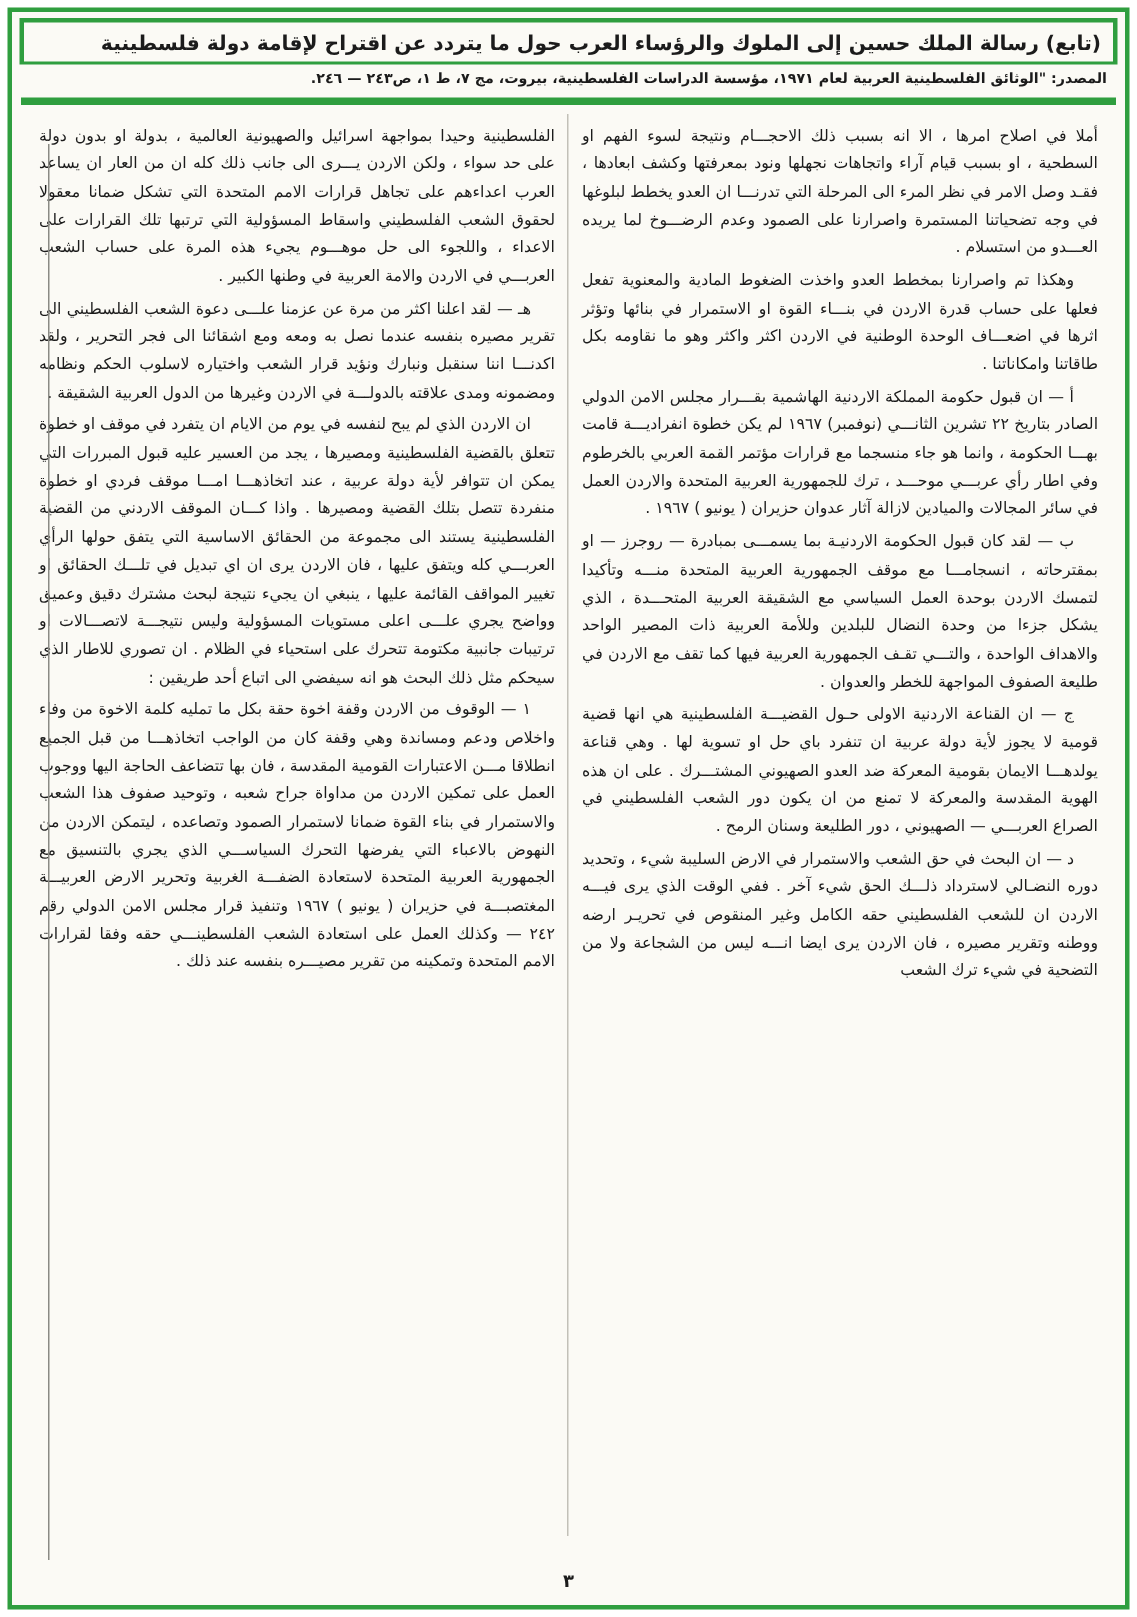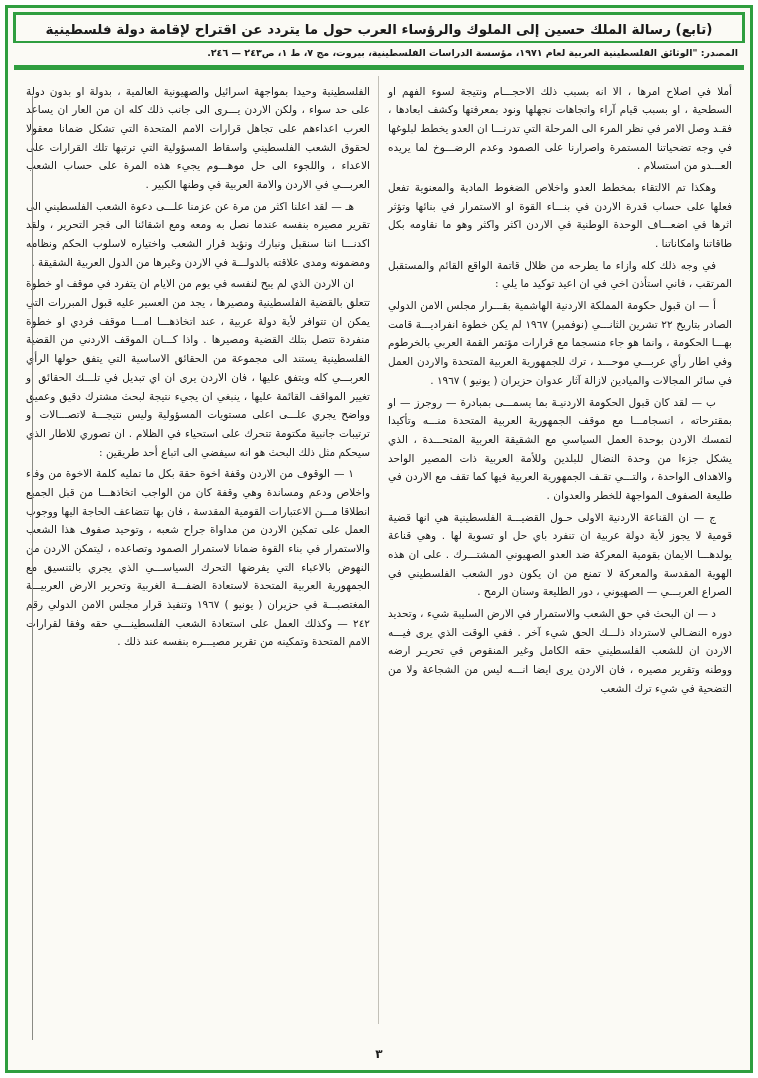--- a/index.html
+++ b/index.html
@@ -26,21 +26,21 @@
     margin:4px 5px 0 5px;
     border:3px solid var(--frame-green);
     border-bottom-width:2px;
     padding:4px 8px 2px 8px;
     background:var(--paper);
   }
   .doc-title{
     margin:0;
     font-size:13.5px;
     font-weight:bold;
-    text-align:center;
+    text-align:right;
     line-height:1.5;
   }
   .source-line{
     margin:3px 12px 0 12px;
     font-size:9.5px;
     font-weight:bold;
     text-align:right;
     line-height:1.5;
   }
   .header-rule{
@@ -102,22 +102,21 @@
 
   <div class="source-line">المصدر: "الوثائق الفلسطينية العربية لعام ١٩٧١، مؤسسة الدراسات الفلسطينية، بيروت، مج ٧، ط ١، ص٢٤٣ — ٢٤٦.</div>
 
   <div class="header-rule"></div>
 
   <main class="body-columns">
     <span class="column-divider"></span>
 
     <section class="col">
       <p>أملا في اصلاح امرها ، الا انه بسبب ذلك الاحجـــام ونتيجة لسوء الفهم او السطحية ، او بسبب قيام آراء واتجاهات نجهلها ونود بمعرفتها وكشف ابعادها ، فقـد وصل الامر في نظر المرء الى المرحلة التي تدرنـــا ان العدو يخطط لبلوغها في وجه تضحياتنا المستمرة واصرارنا على الصمود وعدم الرضـــوخ لما يريده العـــدو من استسلام .</p>
-      <p>وهكذا تم الالتقاء بمخطط العدو واخلاص الضغوط المادية والمعنوية تفعل فعلها على حساب قدرة الاردن في بنـــاء القوة او الاستمرار في بنائها وتؤثر اثرها في اضعـــاف الوحدة الوطنية في الاردن اكثر واكثر وهو ما نقاومه بكل طاقاتنا وامكاناتنا .</p>
-      <p>في وجه ذلك كله وازاء ما يطرحه من ظلال قاتمة الواقع القائم والمستقبل المرتقب ، فاني استأذن اخي في ان اعيد توكيد ما يلي :</p>
+      <p>وهكذا تم واصرارنا بمخطط العدو واخذت الضغوط المادية والمعنوية تفعل فعلها على حساب قدرة الاردن في بنـــاء القوة او الاستمرار في بنائها وتؤثر اثرها في اضعـــاف الوحدة الوطنية في الاردن اكثر واكثر وهو ما نقاومه بكل طاقاتنا وامكاناتنا .</p>
       <p>أ — ان قبول حكومة المملكة الاردنية الهاشمية بقـــرار مجلس الامن الدولي الصادر بتاريخ ٢٢ تشرين الثانـــي (نوفمبر) ١٩٦٧ لم يكن خطوة انفراديـــة قامت بهـــا الحكومة ، وانما هو جاء منسجما مع قرارات مؤتمر القمة العربي بالخرطوم وفي اطار رأي عربـــي موحـــد ، ترك للجمهورية العربية المتحدة والاردن العمل في سائر المجالات والميادين لازالة آثار عدوان حزيران ( يونيو ) ١٩٦٧ .</p>
       <p>ب — لقد كان قبول الحكومة الاردنيـة بما يسمـــى بمبادرة — روجرز — او بمقترحاته ، انسجامـــا مع موقف الجمهورية العربية المتحدة منـــه وتأكيدا لتمسك الاردن بوحدة العمل السياسي مع الشقيقة العربية المتحـــدة ، الذي يشكل جزءا من وحدة النضال للبلدين وللأمة العربية ذات المصير الواحد والاهداف الواحدة ، والتـــي تقـف الجمهورية العربية فيها كما تقف مع الاردن في طليعة الصفوف المواجهة للخطر والعدوان .</p>
       <p>ج — ان القناعة الاردنية الاولى حـول القضيـــة الفلسطينية هي انها قضية قومية لا يجوز لأية دولة عربية ان تنفرد باي حل او تسوية لها . وهي قناعة يولدهـــا الايمان بقومية المعركة ضد العدو الصهيوني المشتـــرك . على ان هذه الهوية المقدسة والمعركة لا تمنع من ان يكون دور الشعب الفلسطيني في الصراع العربـــي — الصهيوني ، دور الطليعة وسنان الرمح .</p>
       <p>د — ان البحث في حق الشعب والاستمرار في الارض السليبة شيء ، وتحديد دوره النضـالي لاسترداد ذلـــك الحق شيء آخر . ففي الوقت الذي يرى فيـــه الاردن ان للشعب الفلسطيني حقه الكامل وغير المنقوص في تحريـر ارضه ووطنه وتقرير مصيره ، فان الاردن يرى ايضا انـــه ليس من الشجاعة ولا من التضحية في شيء ترك الشعب</p>
     </section>
 
     <section class="col">
       <p>الفلسطينية وحيدا بمواجهة اسرائيل والصهيونية العالمية ، بدولة او بدون دولة على حد سواء ، ولكن الاردن يـــرى الى جانب ذلك كله ان من العار ان يساعد العرب اعداءهم على تجاهل قرارات الامم المتحدة التي تشكل ضمانا معقولا لحقوق الشعب الفلسطيني واسقاط المسؤولية التي ترتبها تلك القرارات على الاعداء ، واللجوء الى حل موهـــوم يجيء هذه المرة على حساب الشعب العربـــي في الاردن والامة العربية في وطنها الكبير .</p>
       <p>هـ — لقد اعلنا اكثر من مرة عن عزمنا علـــى دعوة الشعب الفلسطيني الى تقرير مصيره بنفسه عندما نصل به ومعه ومع اشقائنا الى فجر التحرير ، ولقد اكدنـــا اننا سنقبل ونبارك ونؤيد قرار الشعب واختياره لاسلوب الحكم ونظامه ومضمونه ومدى علاقته بالدولـــة في الاردن وغيرها من الدول العربية الشقيقة .</p>
       <p>ان الاردن الذي لم يبح لنفسه في يوم من الايام ان يتفرد في موقف او خطوة تتعلق بالقضية الفلسطينية ومصيرها ، يجد من العسير عليه قبول المبررات التي يمكن ان تتوافر لأية دولة عربية ، عند اتخاذهـــا امـــا موقف فردي او خطوة منفردة تتصل بتلك القضية ومصيرها . واذا كـــان الموقف الاردني من القضية الفلسطينية يستند الى مجموعة من الحقائق الاساسية التي يتفق حولها الرأي العربـــي كله ويتفق عليها ، فان الاردن يرى ان اي تبديل في تلـــك الحقائق او تغيير المواقف القائمة عليها ، ينبغي ان يجيء نتيجة لبحث مشترك دقيق وعميق وواضح يجري علـــى اعلى مستويات المسؤولية وليس نتيجـــة لاتصـــالات او ترتيبات جانبية مكتومة تتحرك على استحياء في الظلام . ان تصوري للاطار الذي سيحكم مثل ذلك البحث هو انه سيفضي الى اتباع أحد طريقين :</p>

